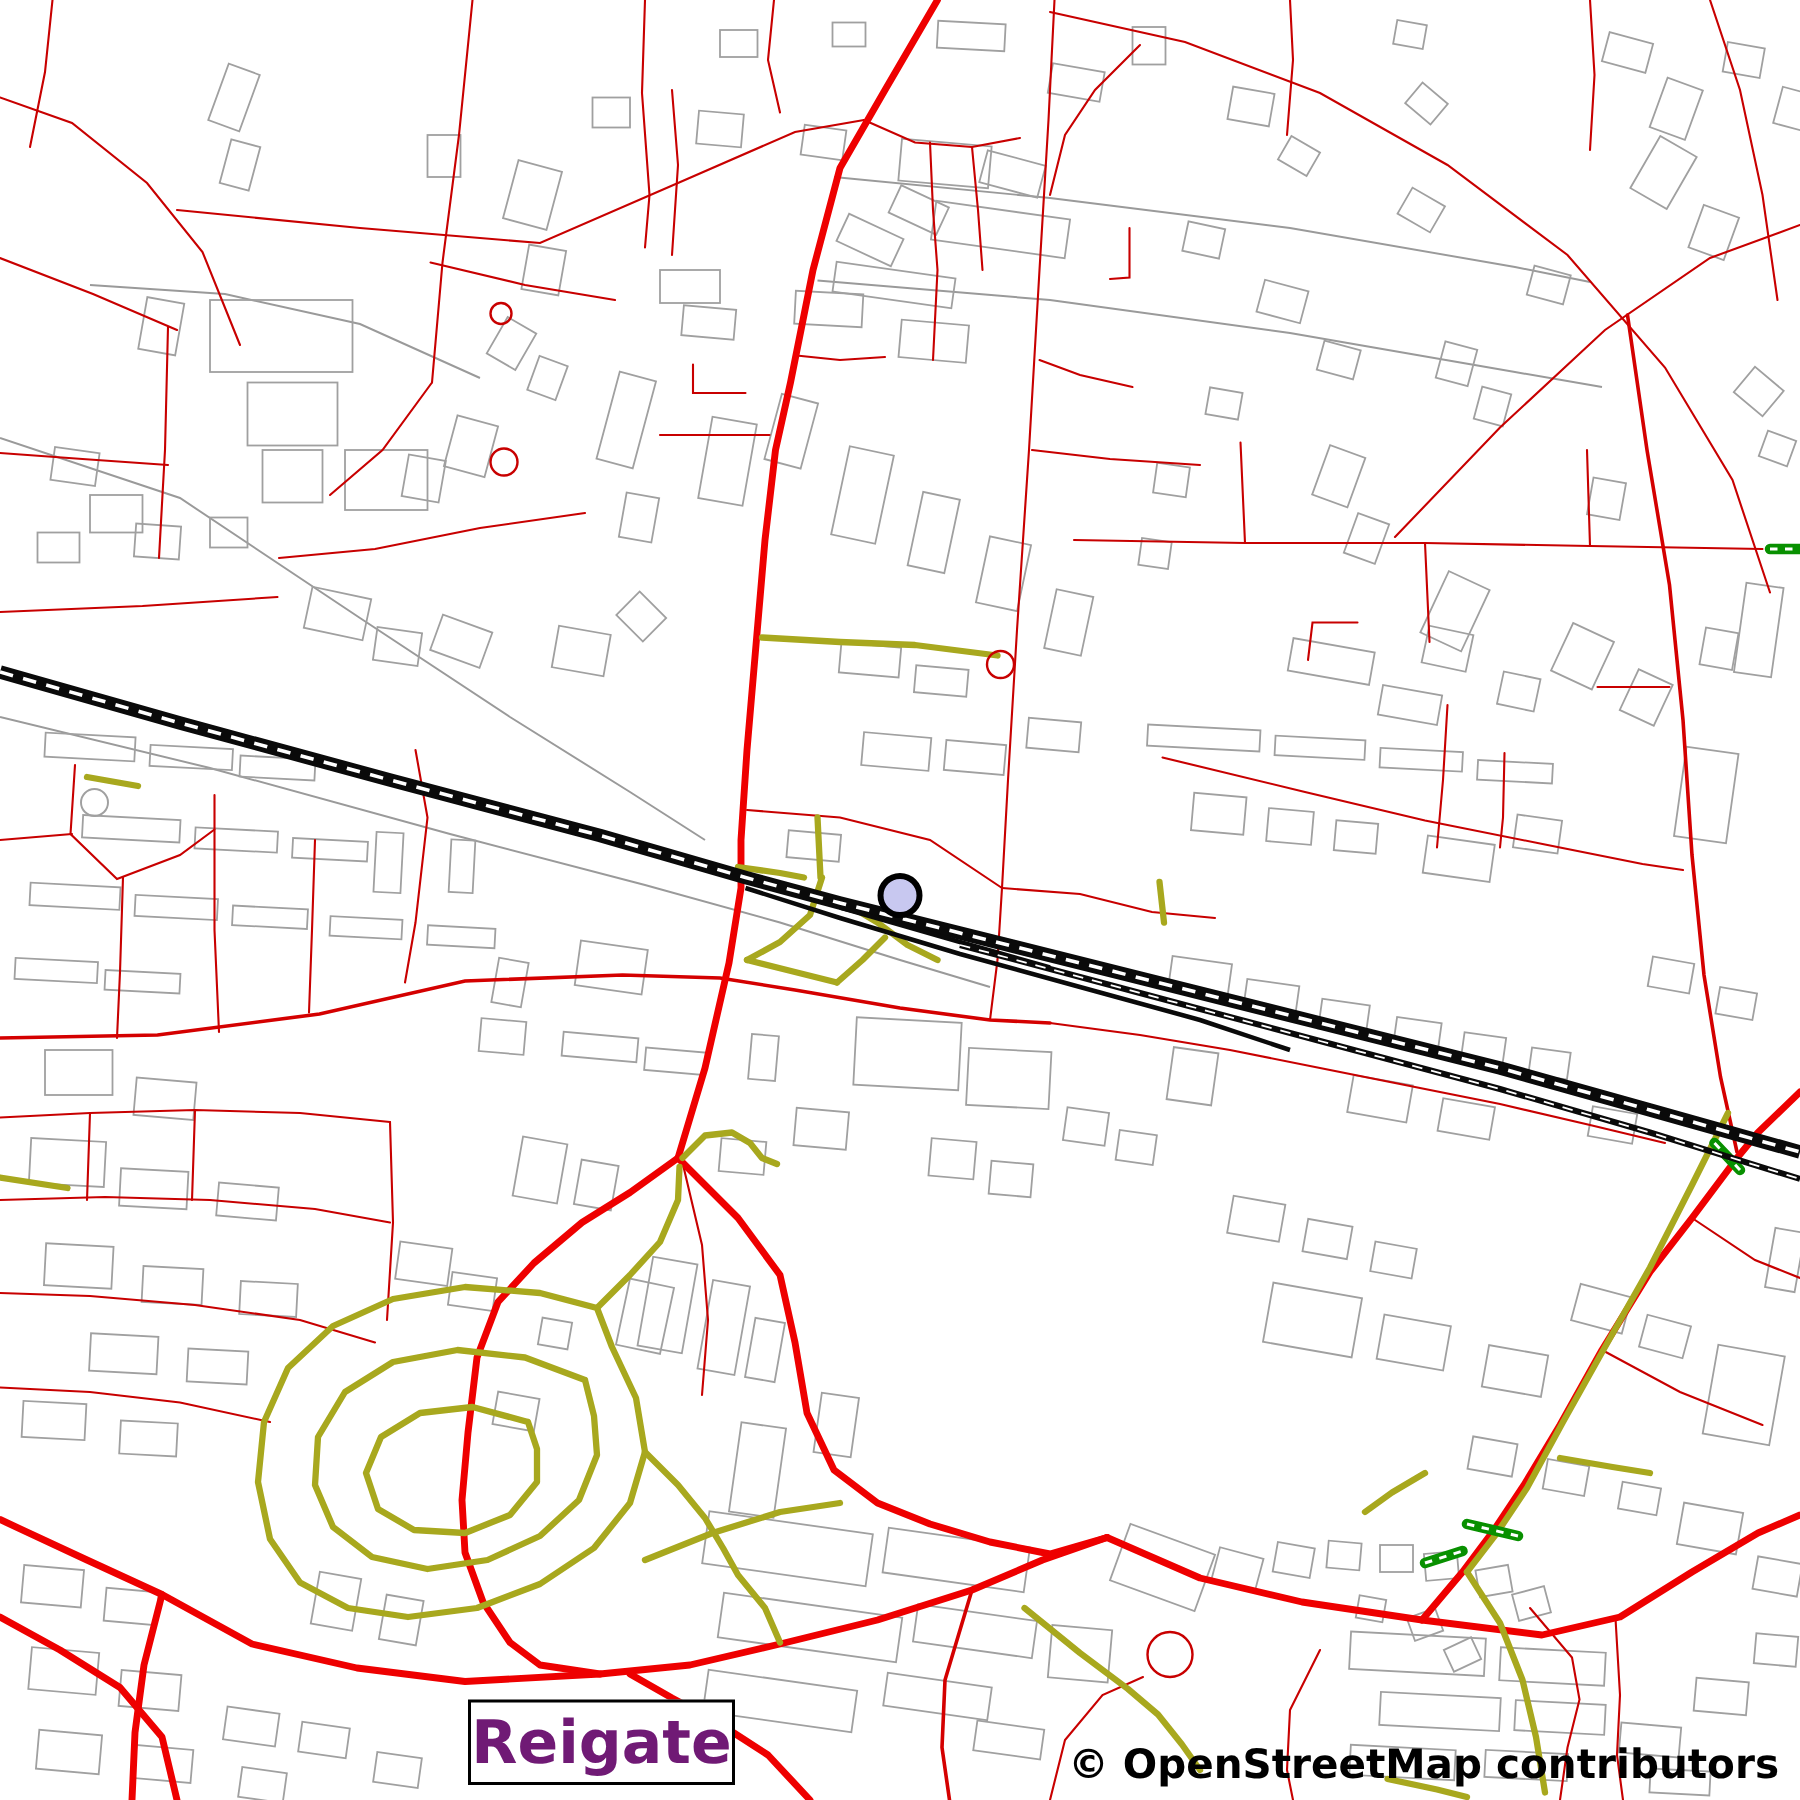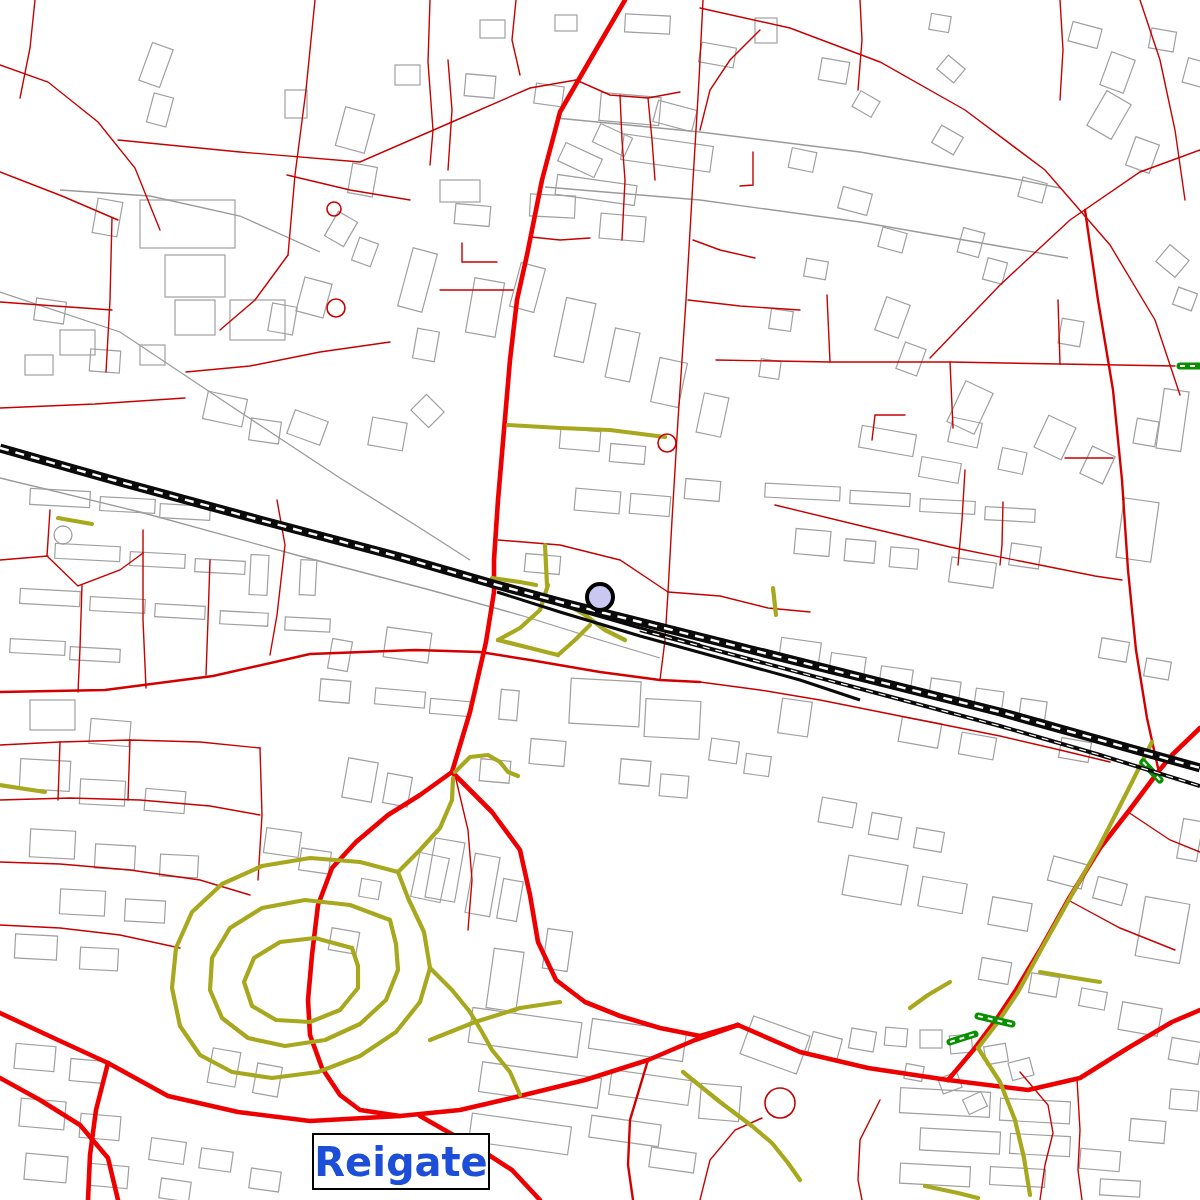--- a/index.html
+++ b/index.html
@@ -17,21 +17,21 @@
   .railmain{fill:none;stroke:#0a0a0a;stroke-width:9;stroke-linejoin:round;}
   .raildash{fill:none;stroke:#ffffff;stroke-width:2.4;stroke-dasharray:9 7;}
   .rail2{fill:none;stroke:#0a0a0a;stroke-width:4;}
   .rail2dash{fill:none;stroke:#ffffff;stroke-width:1.2;stroke-dasharray:7 6;}
   .railsiding{fill:none;stroke:#0a0a0a;stroke-width:3;}
   .redcircle{fill:none;stroke:#c80000;stroke-width:1.6;}
   .graycircle{fill:none;stroke:#a0a0a0;stroke-width:1.3;}
   .place-label{position:absolute;left:312px;top:1133px;width:178px;height:57px;
     background:#ffffff;border:2px solid #000;box-sizing:border-box;
     display:flex;align-items:center;justify-content:center;
-    font-weight:bold;font-size:40px;color:#1d4ed8;letter-spacing:0px;}
+    font-weight:bold;font-size:40px;color:#701a75;letter-spacing:0px;}
   .attribution{position:absolute;right:14px;bottom:8px;text-align:right;
     font-weight:bold;color:#000;font-size:27px;line-height:1.1;}
 </style>
 </head>
 <body>
 
 <div class="stage">
   <svg id="map" width="1200" height="1200" viewBox="0 0 1200 1200">
     <g id="layer-gray">
         <path d="M0,292 L120,332 L240,412 L340,478 L420,528 L470,560" class="gline"></path>
@@ -397,14 +397,15 @@
     <g id="layer-marker">
         <circle cx="600" cy="597" r="13" fill="#c8c8f0" stroke="#000000" stroke-width="4"></circle>
       </g>
   </svg>
 
   <div class="place-label">
     <span>Reigate</span>
   </div>
 
   <div class="attribution">
+    <div>© OpenStreetMap contributors</div>
   </div>
 </div>
 
 </body></html>

